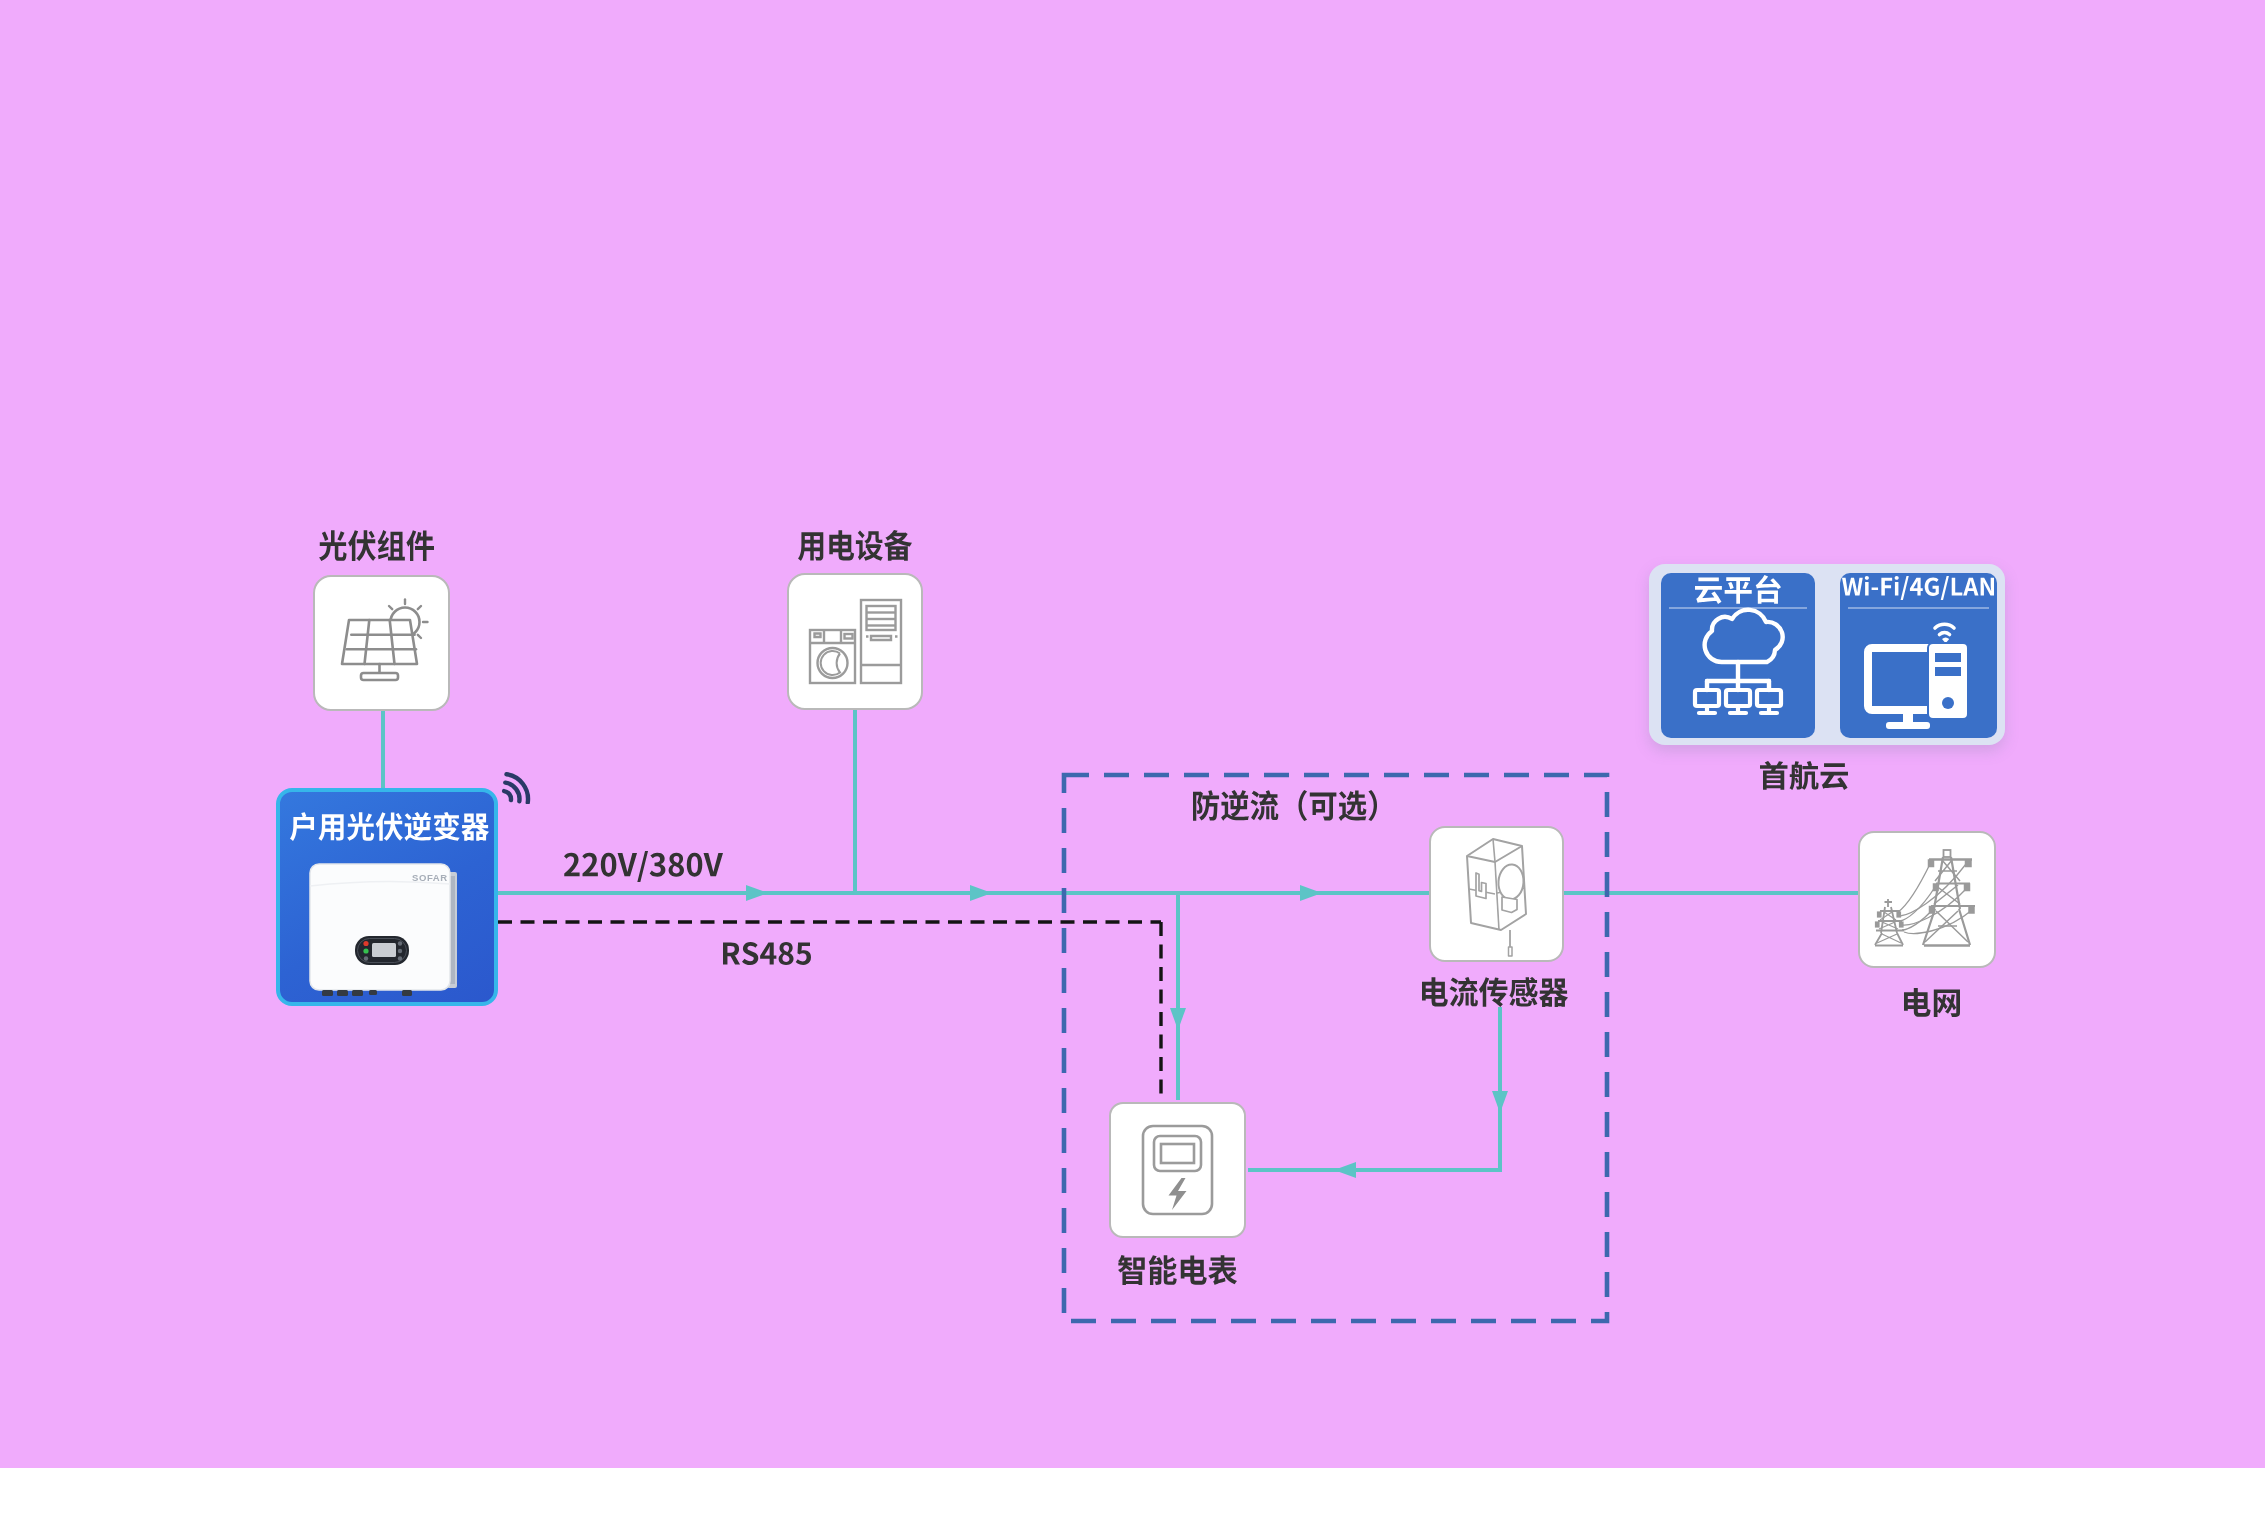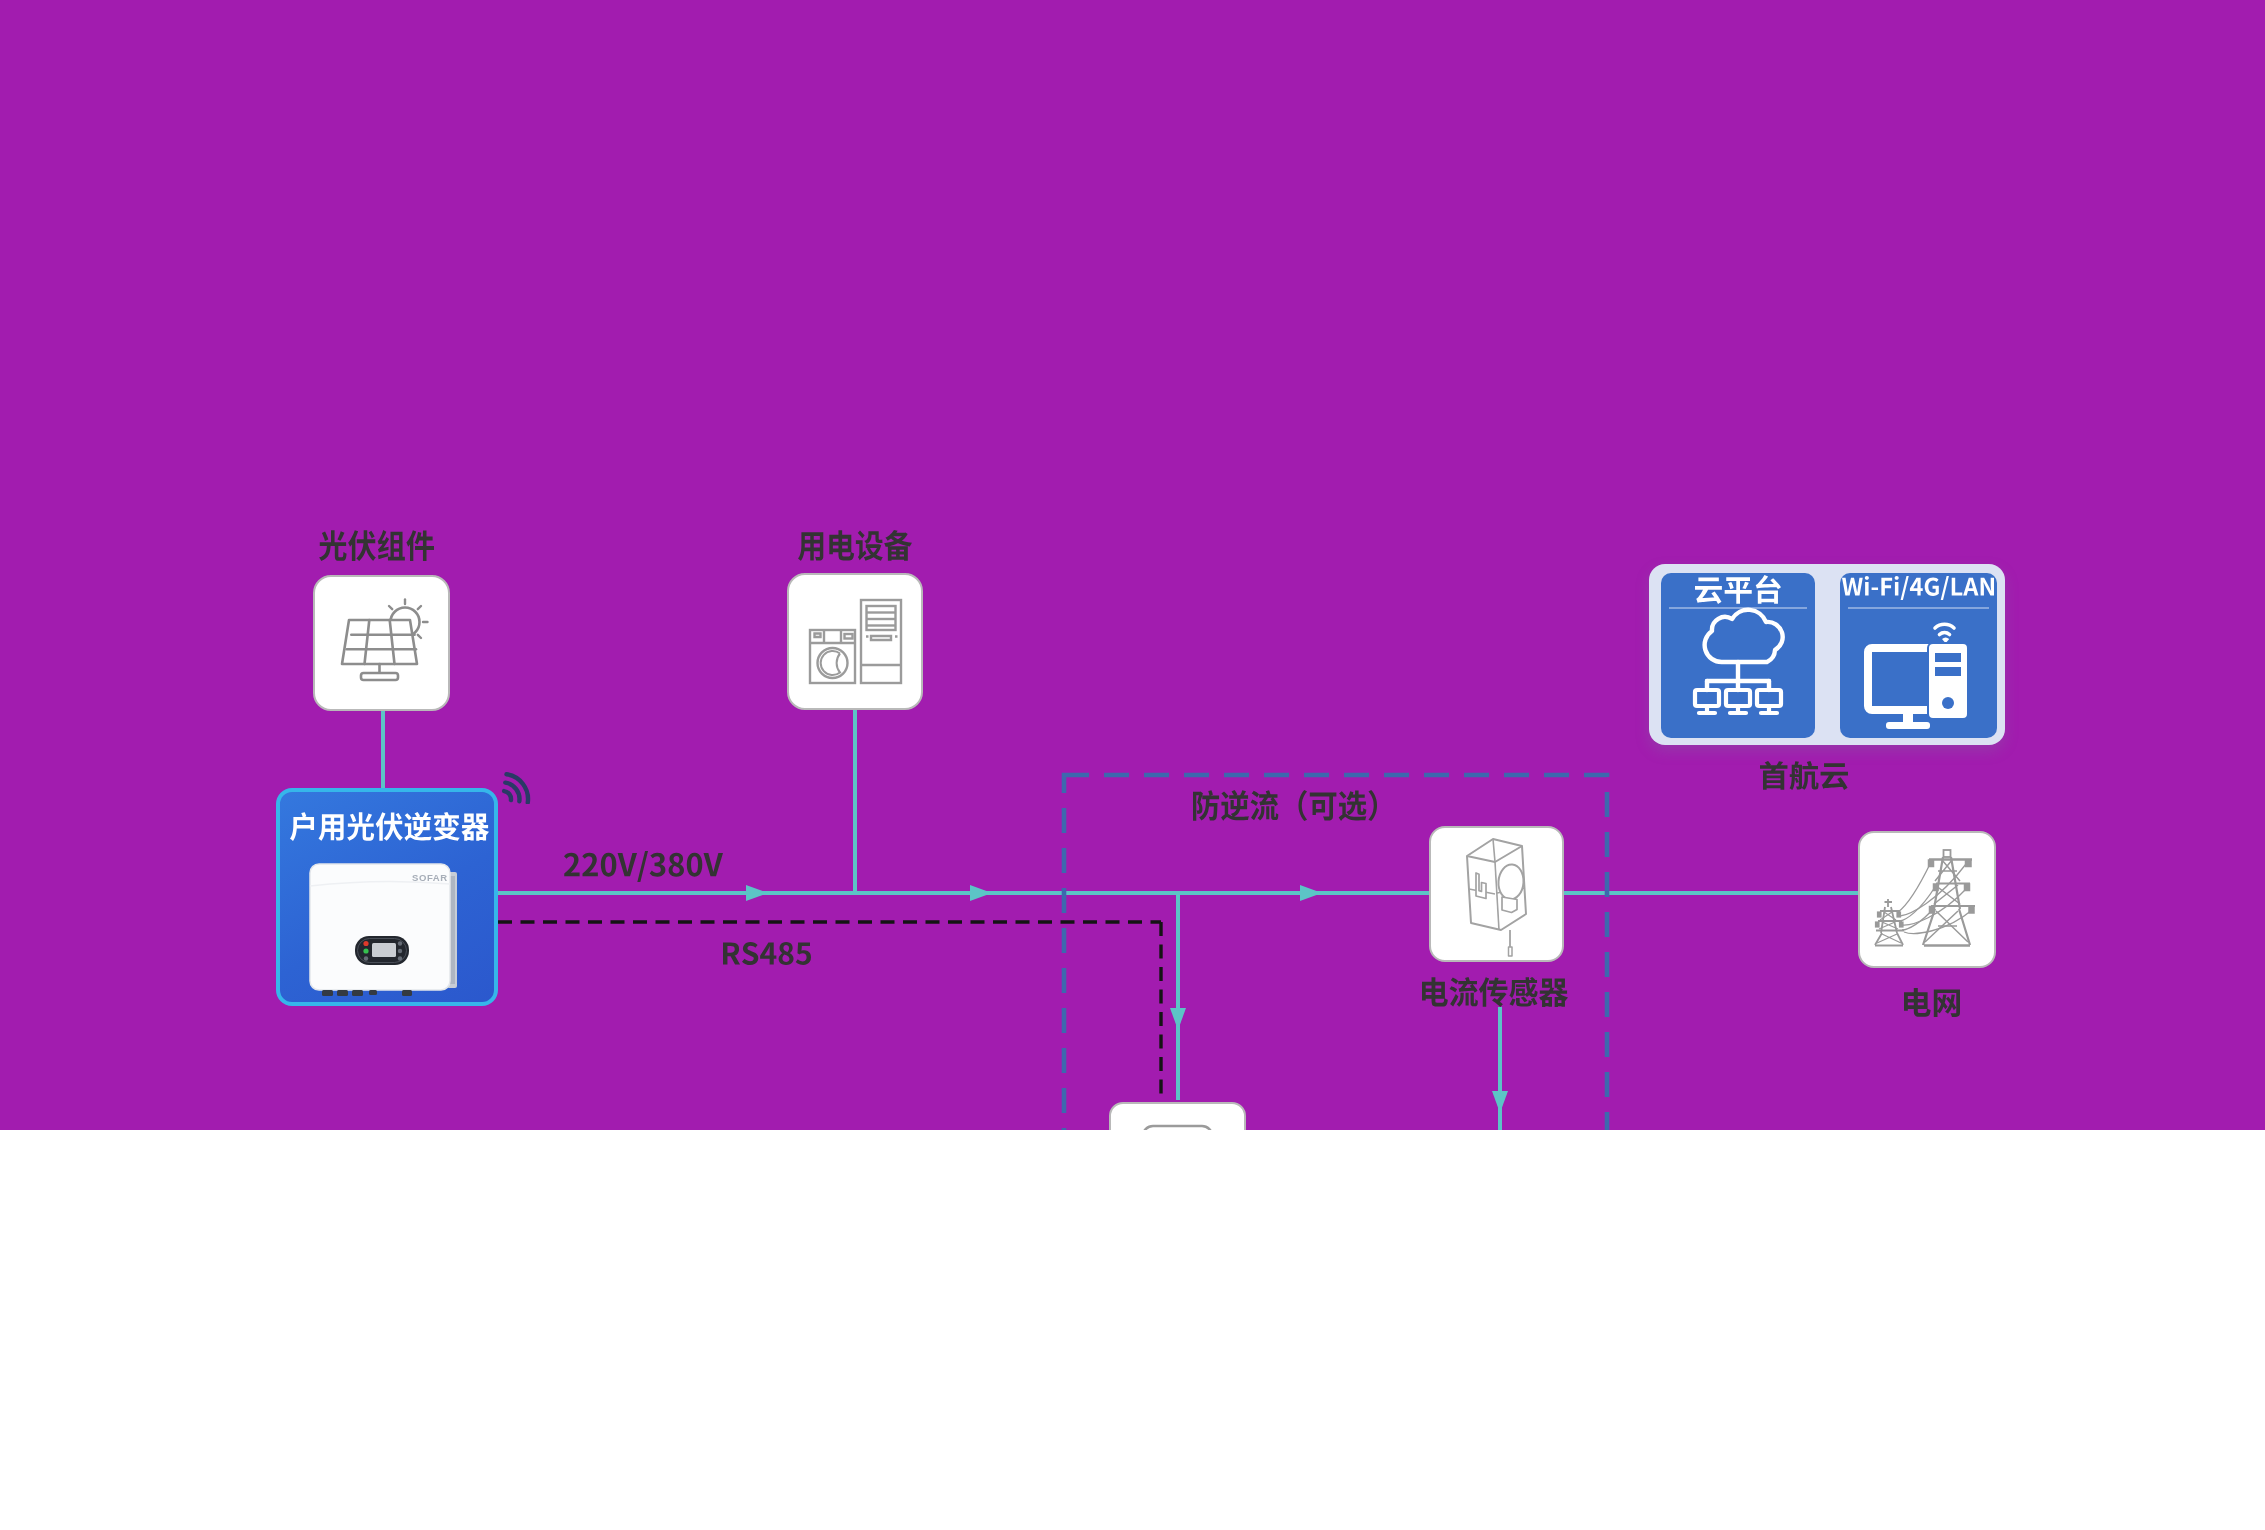--- a/index.html
+++ b/index.html
@@ -1,15 +1,15 @@
 <!DOCTYPE html>
 <html><head><meta charset="utf-8">
 <style>
 html,body{margin:0;padding:0;background:#ffffff;}
-#canvas{position:relative;width:2265px;height:1130px;background:#a21caf;overflow:hidden;
+#canvas{position:relative;width:2265px;height:1468px;background:#f0abfc;overflow:hidden;
  font-family:"Liberation Sans",sans-serif;}
 .box{position:absolute;background:#ffffff;border:2px solid #b9b9b9;border-radius:18px;box-sizing:border-box;}
 </style></head><body>
 <div id="canvas">
 
 <svg style="position:absolute;left:0;top:0;z-index:1" width="2265" height="1530" viewBox="0 0 2265 1530">
 <g stroke="#5CC4C6" stroke-width="4" fill="none">
 <path d="M383,711 V790"></path>
 <path d="M498,893 H1858"></path>
 <path d="M855,710 V891"></path>

